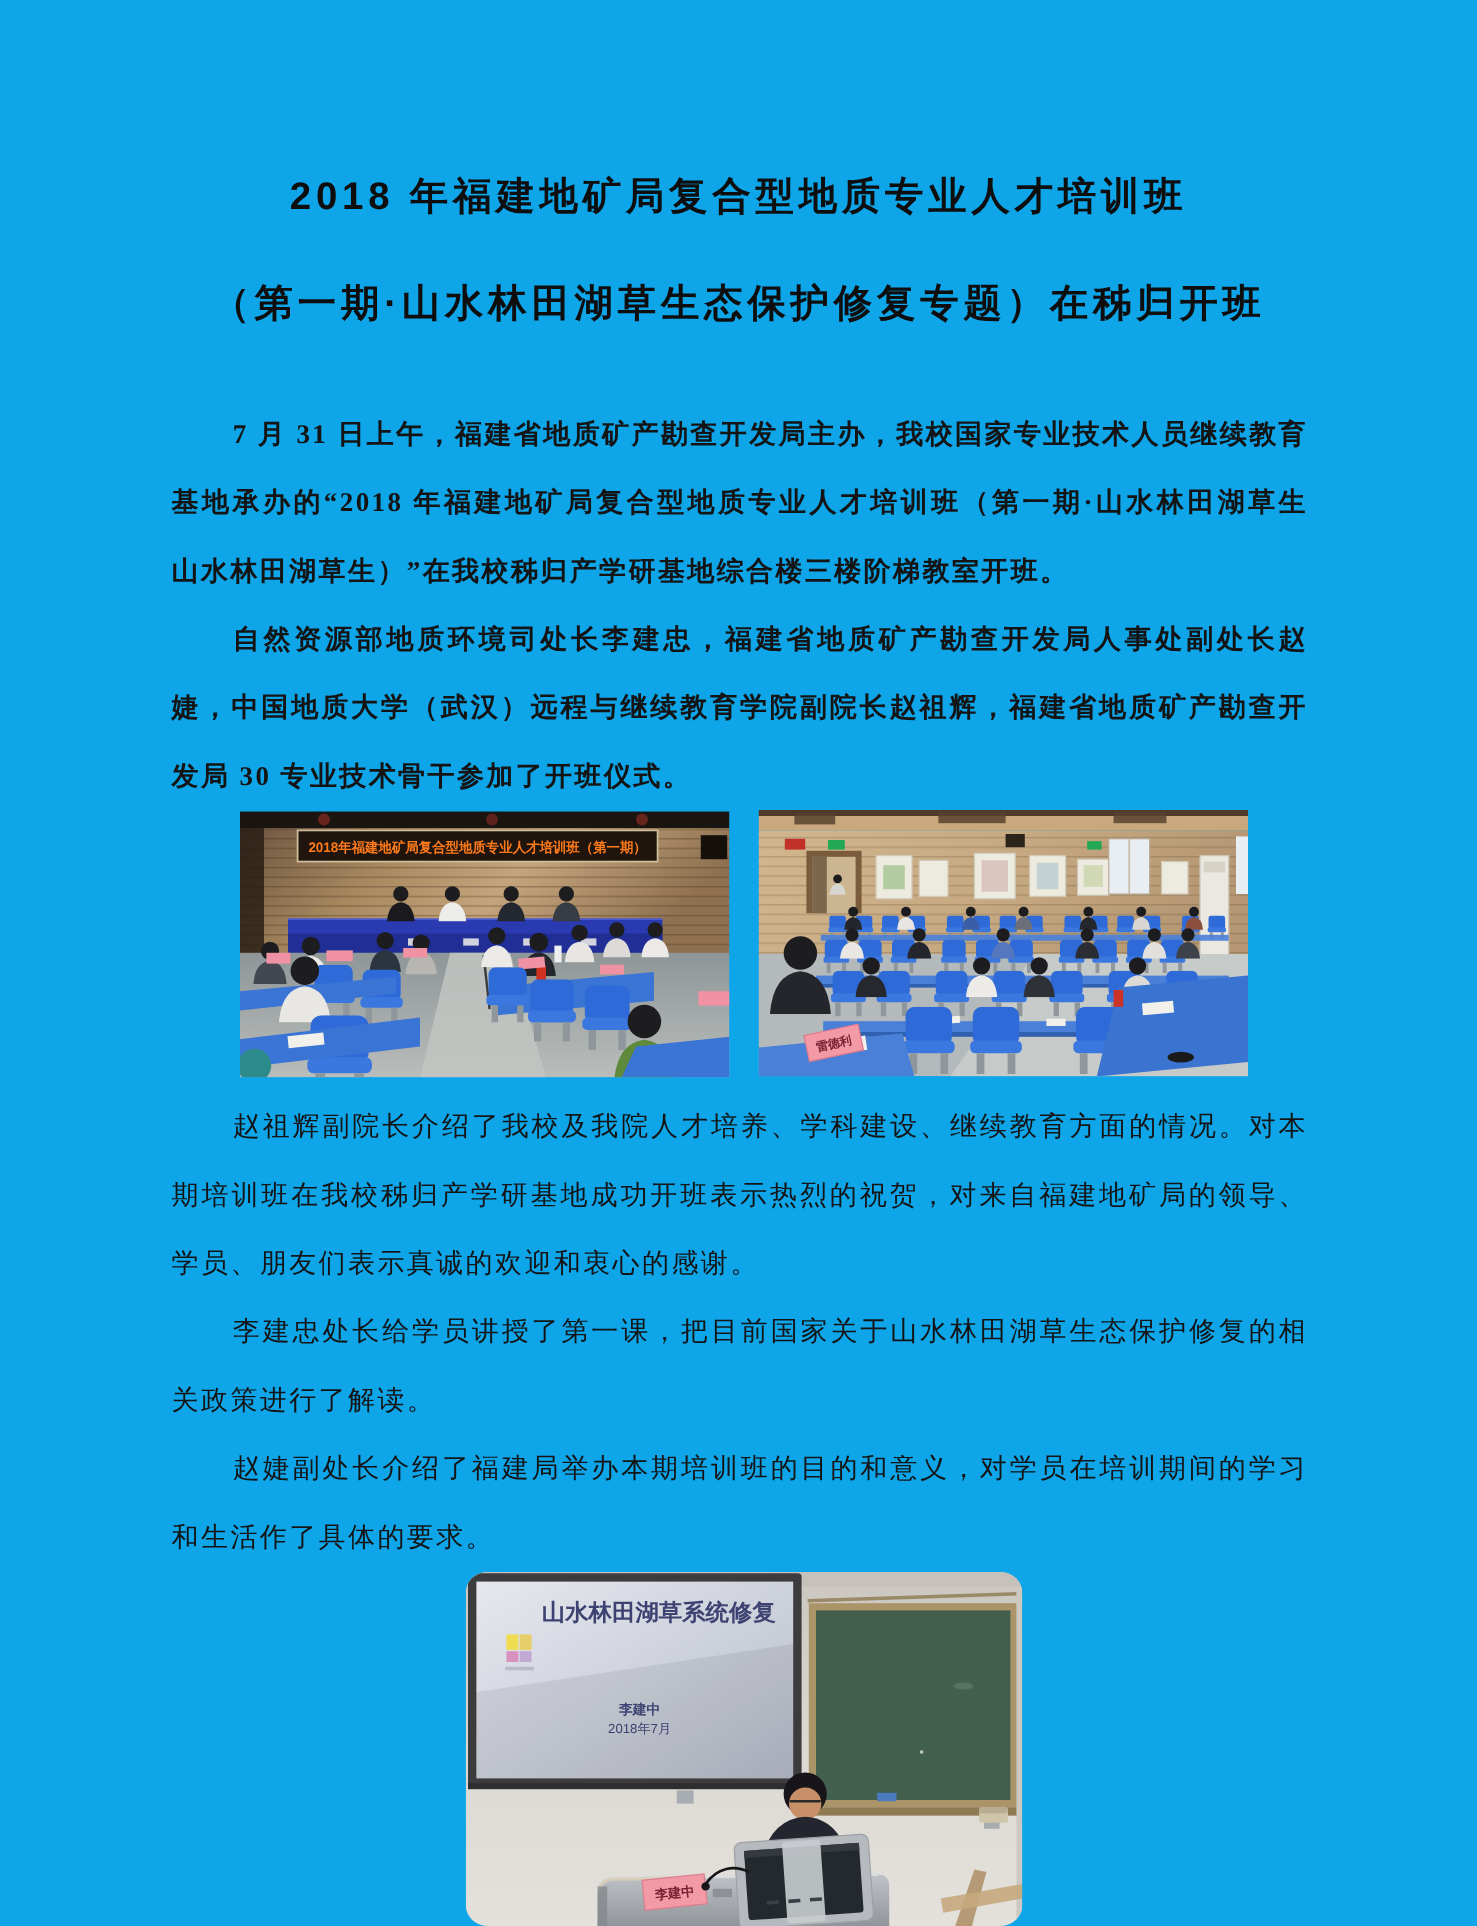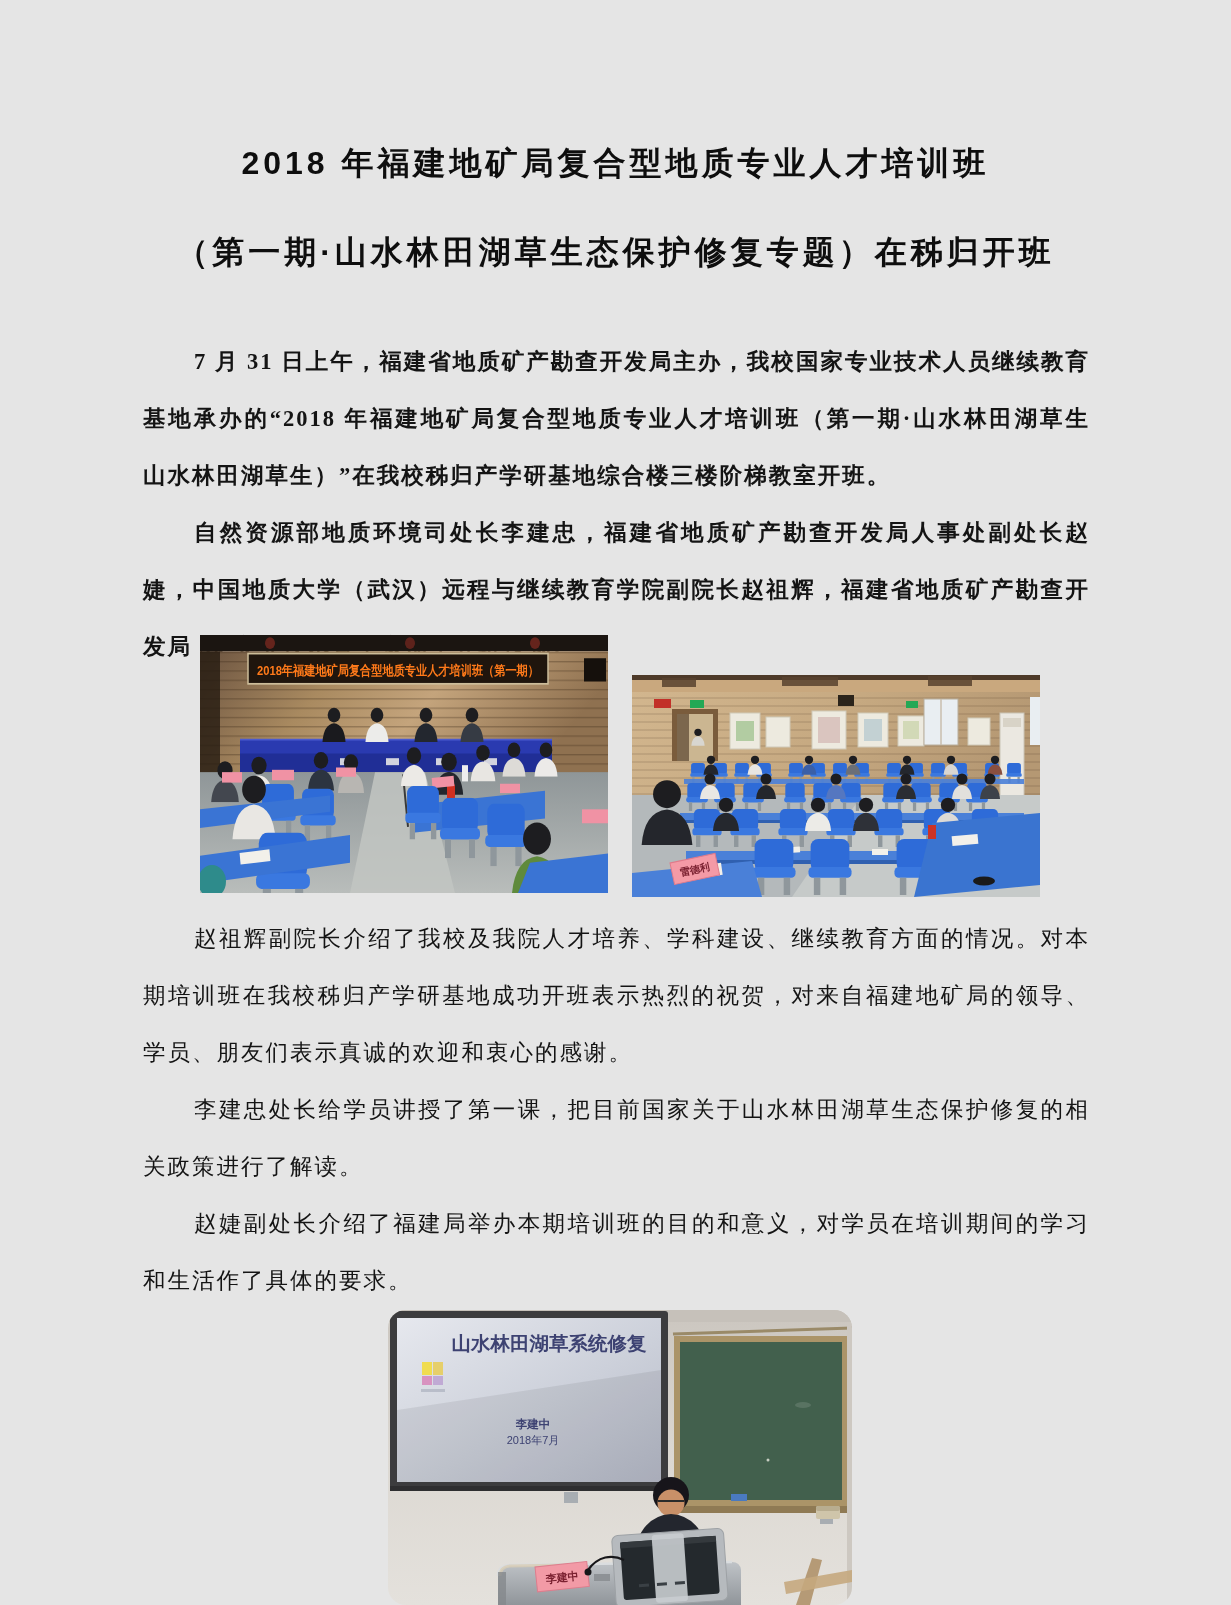--- a/index.html
+++ b/index.html
@@ -1,39 +1,39 @@
 <!DOCTYPE html>
 <html><head>
 <meta charset="utf-8">
 <style>
   html,body { margin:0; padding:0; background:#ffffff; }
   .page {
     position:relative; width:1231px; height:1605px; margin:0 auto;
-    background:#e5e5e5; overflow:hidden;
+    background:#0ea5e9; overflow:hidden;
     font-family:"Liberation Serif","DejaVu Serif",serif; color:#141414;
   }
   .doc-title {
     position:absolute; left:0; width:1231px; text-align:center;
     font-family:"Liberation Sans","DejaVu Sans",sans-serif;
     font-weight:700; font-size:32px; letter-spacing:4px; color:#0e0e0e;
     line-height:40px; white-space:nowrap;
   }
   #title-line1 { top:143px; }
   #title-line2 { top:232px; }
   .text-block {
     position:absolute; left:143px; width:947px;
     font-size:22.5px; letter-spacing:2px; line-height:57px;
   }
   #text-block-1 { top:333px;font-weight:bold; }
   #text-block-2 { top:910px; }
   .para .line { text-align:justify; text-align-last:justify; }
   .para .line:first-child { text-indent:51px; }
   .para .line:last-child { text-align-last:left; }
   .photo { position:absolute; overflow:hidden; }
-  #photo-meeting   { left:200px; top:635px;  width:408px; height:258px; }
+  #photo-meeting   { left:200px; top:676px;  width:408px; height:222px; }
   #photo-classroom { left:632px; top:675px;  width:408px; height:222px; }
   #photo-lecture   { left:388px; top:1310px; width:464px; height:295px;border-radius:18px; }
   .photo svg { display:block; width:100%; height:100%; }
   svg text { font-family:"Liberation Sans","DejaVu Sans",sans-serif; }
 </style>
 </head>
 <body>
 
 <svg width="0" height="0" style="position:absolute" aria-hidden="true">
   <defs>

